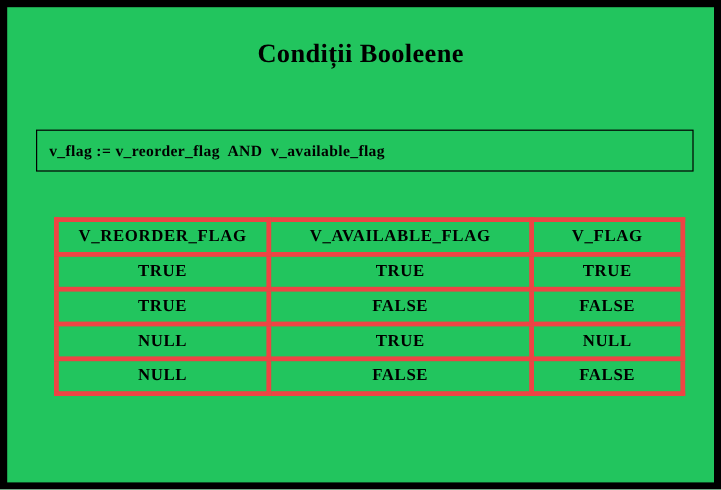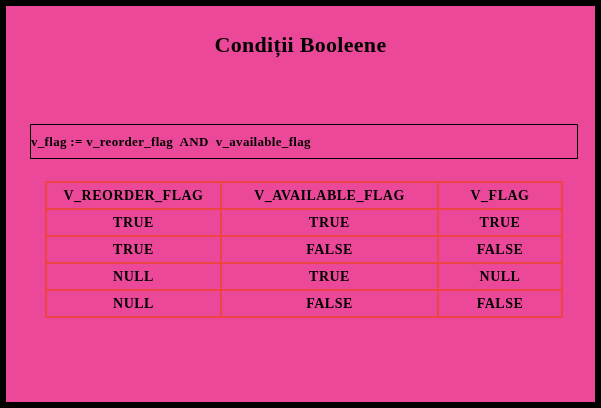--- a/index.html
+++ b/index.html
@@ -6,21 +6,21 @@
     margin: 0;
     padding: 0;
     background: #ffffff;
   }
   .page {
     position: relative;
     width: 601px;
     height: 408px;
     box-sizing: border-box;
     border: 6px solid #000000;
-    background: #ec4899;
+    background: #22c55e;
     font-family: "Liberation Serif", "DejaVu Serif", serif;
     color: #000000;
     overflow: hidden;
   }
   .slide-title {
     position: absolute;
     top: 26px;
     left: 0;
     width: 100%;
     text-align: center;
@@ -32,45 +32,46 @@
     position: absolute;
     top: 77px;
     left: 54px;
     font-size: 18px;
     font-weight: bold;
     letter-spacing: 0.2px;
   }
   .code-box {
     position: absolute;
     left: 24px;
-    top: 118px;
+    top: 102px;
     width: 548px;
     height: 35px;
     box-sizing: border-box;
     border: 1px solid #000000;
     display: flex;
     align-items: center;
+    padding-left: 10px;
   }
   .code-text {
     font-size: 13px;
     font-weight: bold;
     white-space: pre;
     letter-spacing: 0.3px;
   }
   .truth-table {
     position: absolute;
     left: 39px;
     top: 175px;
     width: 510px;
     border-collapse: collapse;
     table-layout: fixed;
   }
   .truth-table th,
   .truth-table td {
-    border: 2px solid #ef4444;
+    border: 4px solid #ef4444;
     height: 25px;
     text-align: center;
     vertical-align: middle;
     font-size: 14px;
     font-weight: bold;
     letter-spacing: 0.5px;
     padding: 0;
   }
   .col-reorder   { width: 173px; }
   .col-available { width: 215px; }

